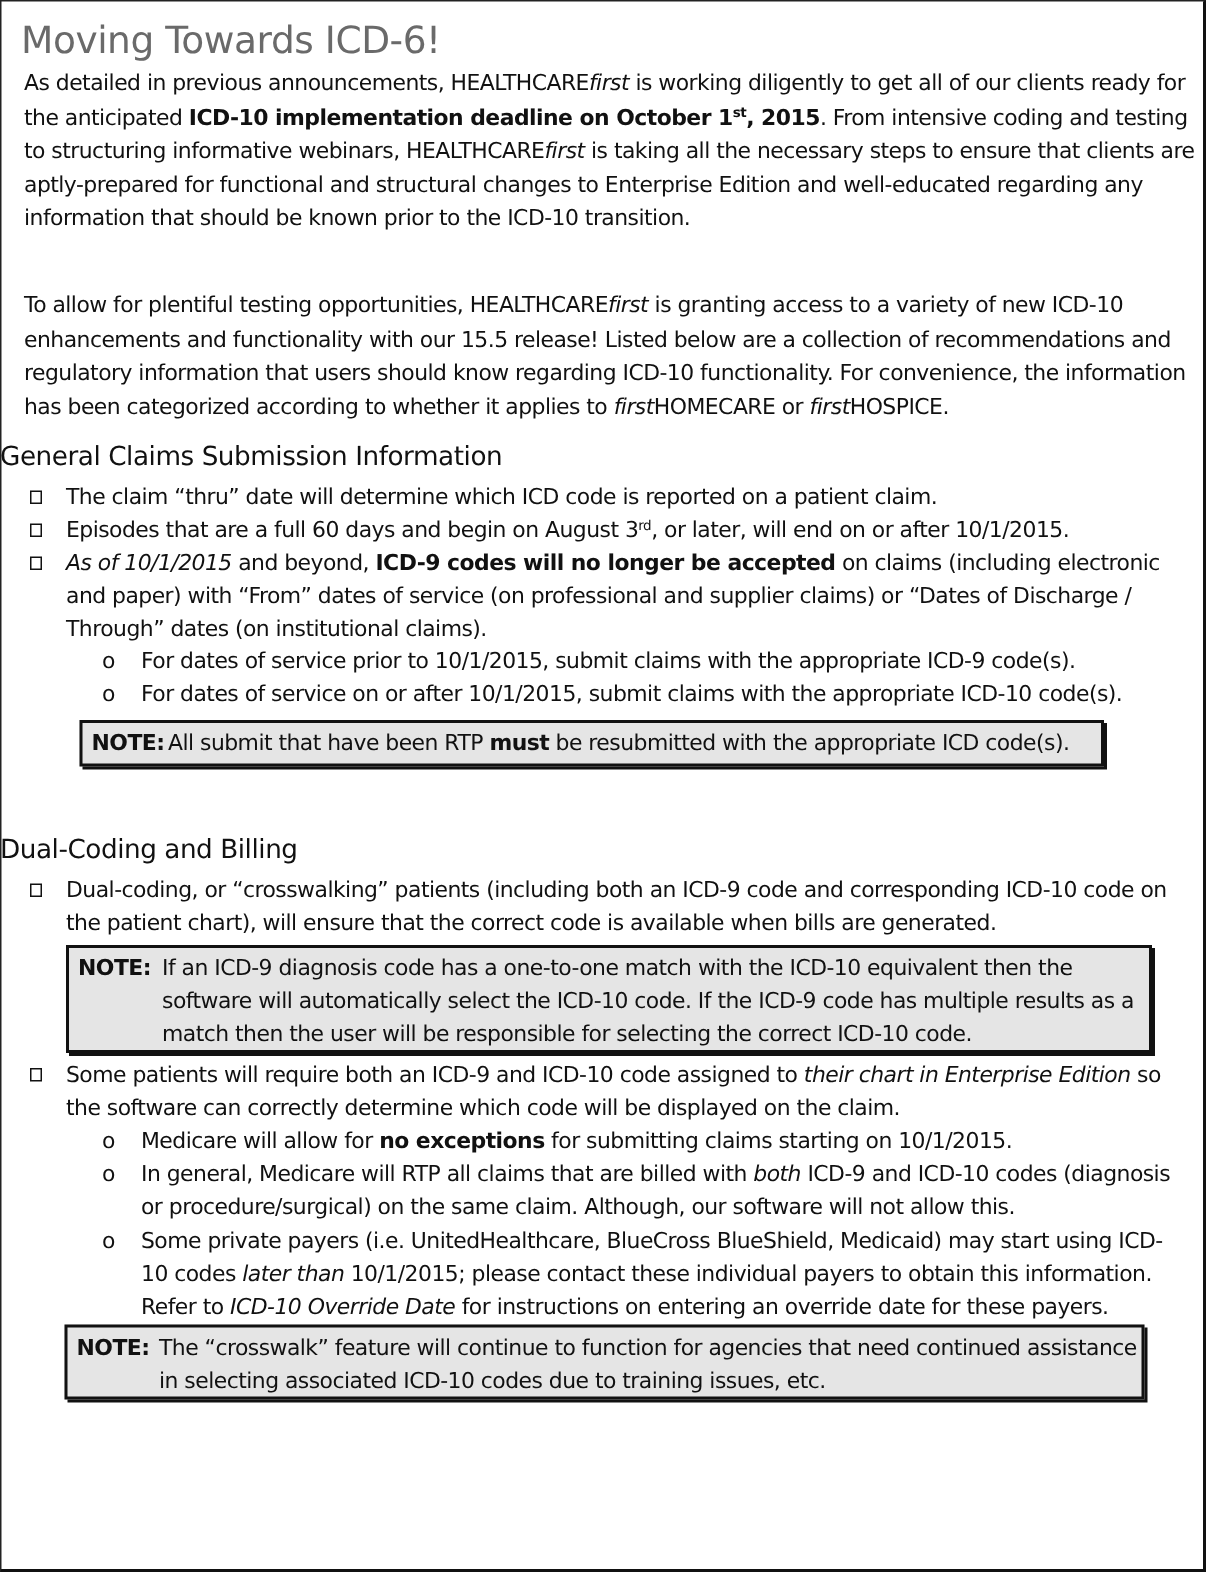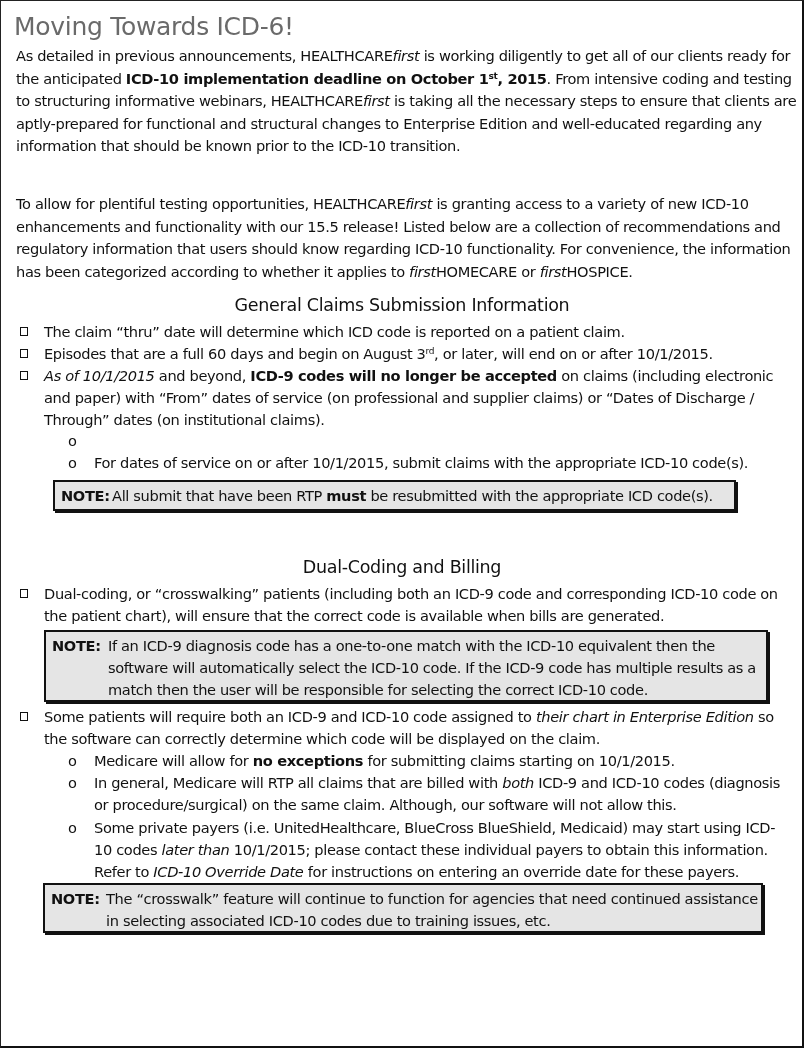--- a/index.html
+++ b/index.html
@@ -6,21 +6,21 @@
   body { width: 804px; height: 1048px; overflow: hidden; position: relative;
          font-family: "DejaVu Sans", sans-serif; color: #111; }
   .frame-outer { position: absolute; left: 0; top: 0; width: 801px; height: 1045px;
                  border: 1px solid #222; border-right: 3px solid #111; border-bottom: 3px solid #111; }
   .title { position: absolute; left: 14px; top: 12px; font-size: 25px; font-weight: normal;
            color: #6a6a6a; letter-spacing: -0.3px; margin: 0; font-family: "DejaVu Sans", sans-serif; }
   .para { position: absolute; left: 16px; width: 790px; font-size: 14.6px; line-height: 22.5px;
           letter-spacing: -0.35px; margin: 0; }
   .p1 { top: 45px; }
   .p2 { top: 193px; }
-  .section-heading { position: absolute; left: 0; width: 804px; text-align: center; font-size: 17.5px;
+  .section-heading { position: absolute; left: 0; width: 804px; text-align: left; font-size: 17.5px;
                      letter-spacing: -0.3px; margin: 0; font-weight: normal; }
   .h1 { top: 295px; }
   .h2 { top: 557px; }
   .bullet { position: absolute; left: 20px; width: 775px; font-size: 14.6px; line-height: 22px;
             letter-spacing: -0.35px; padding-left: 24px; box-sizing: border-box; }
   .bullet .box { position: absolute; left: 0; top: 6px; width: 8px; height: 9px;
                  border: 1.6px solid #111; box-sizing: border-box; }
   .sub { position: absolute; left: 68px; width: 720px; font-size: 14.6px; line-height: 22px;
          letter-spacing: -0.35px; padding-left: 26px; box-sizing: border-box; }
   .sub .o { position: absolute; left: 0; top: 0; }
@@ -54,20 +54,21 @@
   <span class="box"></span>
   <span>Episodes that are a full 60 days and begin on August 3</span><sup>rd</sup><span>, or later, will end on or after 10/1/2015.</span>
 </div>
 <div class="bullet" style="top:365px;">
   <span class="box"></span>
   <i>As of 10/1/2015</i><span> and beyond, </span><b>ICD-9 codes will no longer be accepted</b><span> on claims (including electronic and paper) with “From” dates of service (on professional and supplier claims) or “Dates of Discharge / Through” dates (on institutional claims).</span>
 </div>
 
 <div class="sub" style="top:430px;">
   <span class="o">o</span>
+  <span>For dates of service prior to 10/1/2015, submit claims with the appropriate ICD-9 code(s).</span>
 </div>
 <div class="sub" style="top:452px;">
   <span class="o">o</span>
   <span>For dates of service on or after 10/1/2015, submit claims with the appropriate ICD-10 code(s).</span>
 </div>
 
 <div class="note" style="left:53px; top:480px; width:683px; height:31px;">
   <span class="lbl" style="top:3px;">NOTE:</span>
   <span class="body" style="left:57px; top:3px;"><span> All submit that have been RTP </span><b>must</b><span> be resubmitted with the appropriate ICD code(s).</span></span>
 </div>

